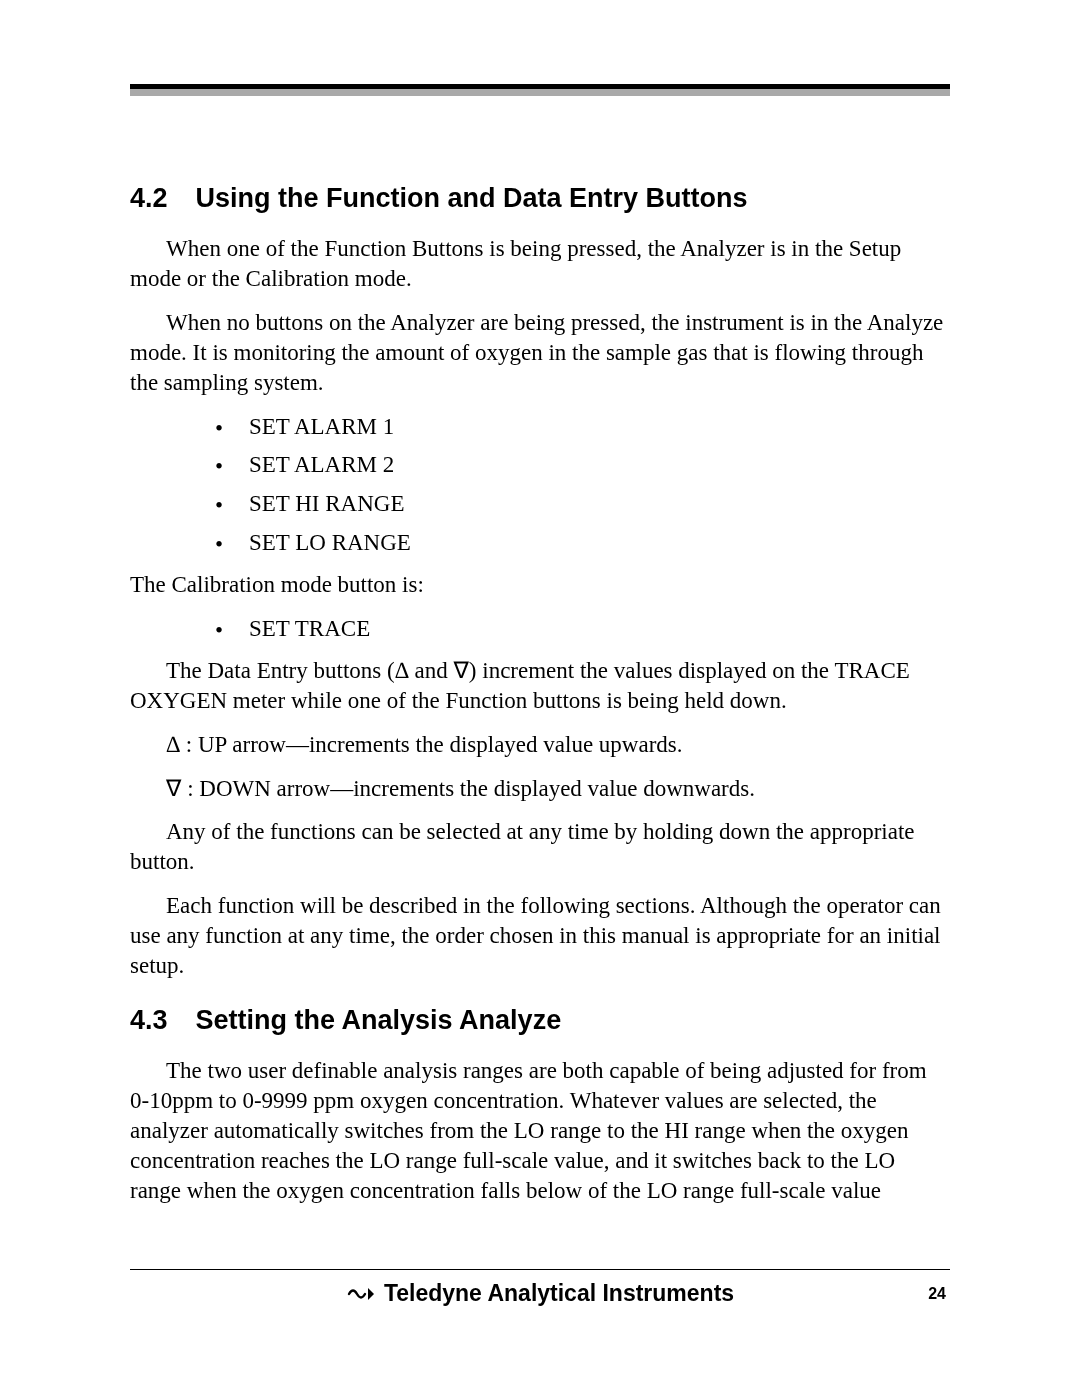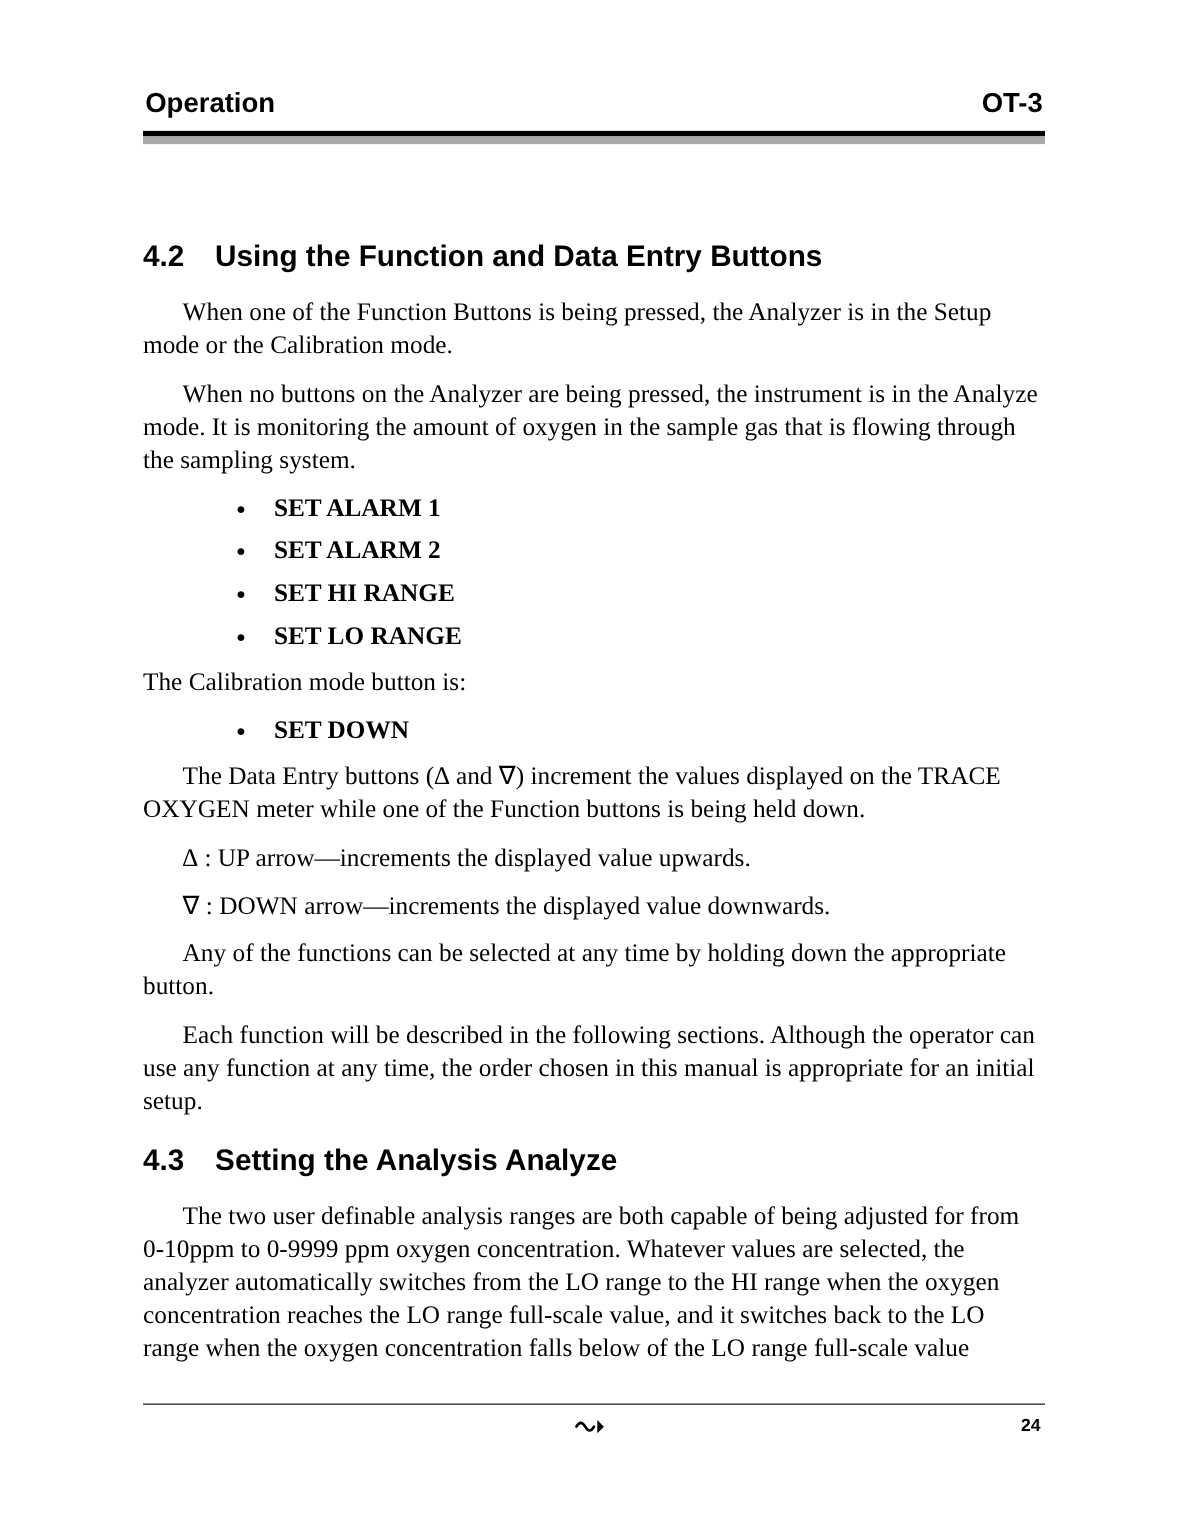--- a/index.html
+++ b/index.html
@@ -60,21 +60,20 @@
     list-style: none;
     margin: 0 0 12px 0;
     padding: 0;
   }
   ul.bullets li {
     margin-left: 85px;
     padding-left: 34px;
     position: relative;
     margin-bottom: 9px;
     font-size: 23px;
-    font-weight: bold;
   }
   ul.bullets li::before {
     content: "•";
     position: absolute;
     left: 0;
     top: 2px;
     font-size: 23px;
   }
   .arrow-defs {
     margin: 0 0 14px 0;
@@ -128,24 +127,20 @@
   }
   .delta {
     font-family: "Times New Roman", serif;
   }
 </style>
 </head>
 <body>
 
 <div class="page">
 
-  <div class="header">
-    <span>Operation</span>
-    <span>OT-3</span>
-  </div>
   <div class="header-border"></div>
   <div class="header-shadow"></div>
 
   <div class="content">
 
     <h2 class="section-heading">
       <span class="sec-num">4.2</span><span>Using the Function and Data Entry Buttons</span>
     </h2>
 
     <p class="para">When one of the Function Buttons is being pressed, the Analyzer is in the Setup mode or the Calibration mode.</p>
@@ -154,21 +149,21 @@
     <ul class="bullets">
       <li>SET ALARM 1</li>
       <li>SET ALARM 2</li>
       <li>SET HI RANGE</li>
       <li>SET LO RANGE</li>
     </ul>
 
     <p class="para-noindent">The Calibration mode button is:</p>
 
     <ul class="bullets">
-      <li>SET DOWN</li>
+      <li>SET TRACE</li>
     </ul>
 
     <p class="para">The Data Entry buttons (∆ and ∇) increment the values displayed on the TRACE OXYGEN meter while one of the Function buttons is being held down.</p>
 
     <div class="arrow-defs">
       <div class="delta">∆ : UP arrow—increments the displayed value upwards.</div>
       <div class="delta">∇ :  DOWN arrow—increments the displayed value downwards.</div>
     </div>
 
     <p class="para">Any of the functions can be selected at any time by holding down the appropriate button.</p>
@@ -185,17 +180,18 @@
 
   <div class="footer">
     <div class="footer-rule"></div>
     <div class="footer-line">
       <span class="logo">
         <svg width="30" height="20" viewBox="0 0 30 20">
           <path d="M3 10 Q7 3 11 10 Q15 17 19 10" stroke="#000" stroke-width="2.4" fill="none" stroke-linecap="round"></path>
           <path d="M22 4 L28 10 L22 16 Z" fill="#000"></path>
         </svg>
       </span>
+      <span>Teledyne Analytical Instruments</span>
       <span class="page-num">24</span>
     </div>
   </div>
 
 </div>
 
 </body></html>

